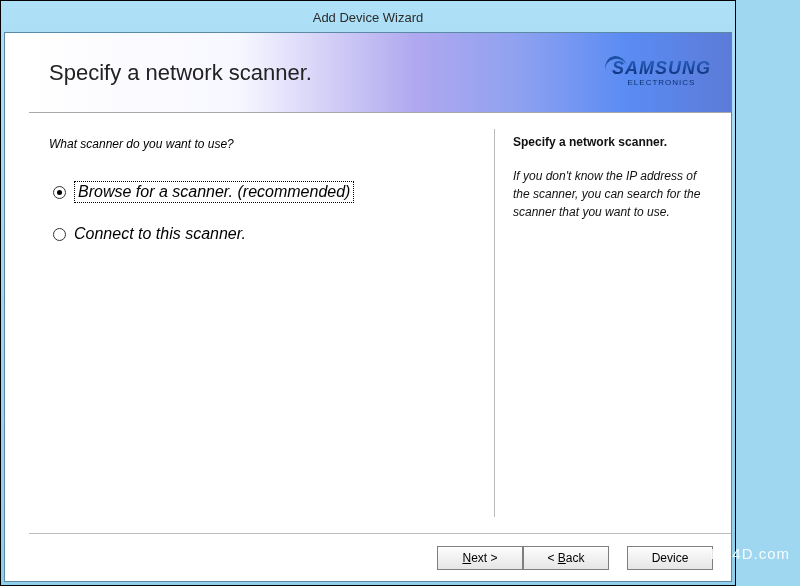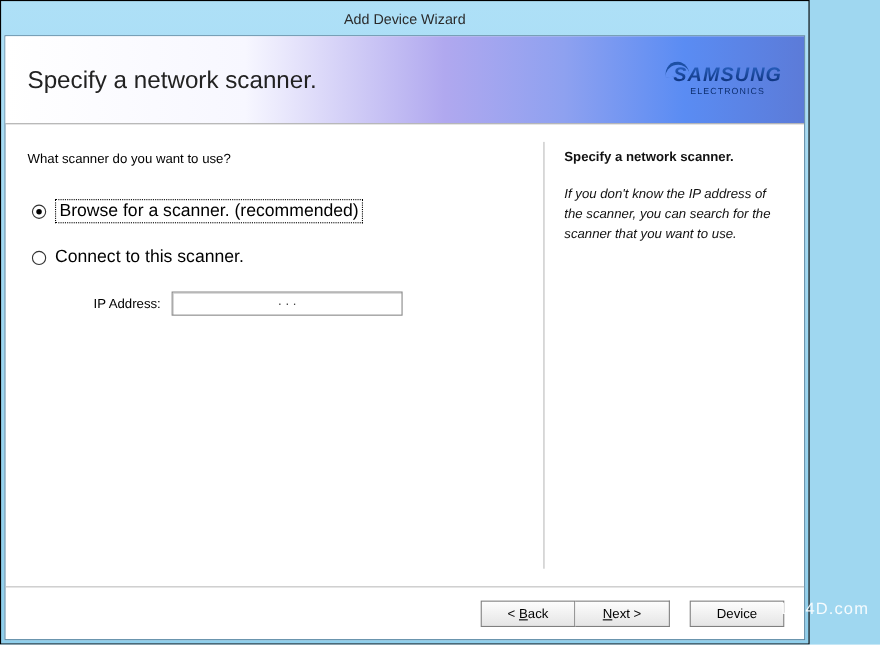--- a/index.html
+++ b/index.html
@@ -26,20 +26,21 @@
       line-height: 28px;
       font-weight: 400;
     }
     .window {
       background: #fff;
       width: 100%;
       height: calc(100% - 28px);
       border: 1px solid #5b8aa6;
       display: flex;
       flex-direction: column;
+      padding-left: 24px;
     }
     .banner {
       height: 80px;
       border-bottom: 1px solid #a9a9a9;
       background: linear-gradient(90deg, #ffffff 0%, #f7f7ff 30%, #b0a8ef 55%, #8ea1f0 70%, #5a8cf3 85%, #5c7bd8 100%);
       display: flex;
       align-items: center;
       justify-content: space-between;
       padding: 0 20px;
     }
@@ -84,20 +85,21 @@
     }
     .content-row {
       flex: 1;
       display: flex;
     }
     .left-pane {
       flex: 1;
       padding: 24px 20px;
       font-size: 12px;
       color: #000;
+      font-style: italic;
     }
     .question {
       margin-bottom: 30px;
     }
     .radio-row {
       display: flex;
       align-items: center;
       margin-bottom: 22px;
       padding-left: 4px;
     }
@@ -224,36 +226,32 @@
         <div class="radio-row">
           <span class="radio checked"></span>
           <span class="radio-label focus-rect">Browse for a scanner. (recommended)</span>
         </div>
 
         <div class="radio-row">
           <span class="radio"></span>
           <span class="radio-label">Connect to this scanner.</span>
         </div>
 
-        <div class="ip-row">
-          <span class="ip-label">IP Address:</span>
-          <div class="ip-input">       .             .             .       </div>
-        </div>
       </div>
 
       <div class="vdiv"></div>
 
       <div class="right-pane">
         <div class="right-title">Specify a network scanner.</div>
         <div class="right-body">If you don't know the IP address of the scanner, you can search for the scanner that you want to use.</div>
       </div>
     </div>
 
     <div class="button-bar">
+      <div class="btn same-group"><span class="underline">N</span>ext &gt;</div>
       <div class="btn">&lt; <span class="underline">B</span>ack</div>
-      <div class="btn same-group"><span class="underline">N</span>ext &gt;</div>
       <div class="btn-gap"></div>
       <div class="btn">Device</div>
     </div>
   </div>
 </div>
 
 <div class="watermark">LO4D.com</div>
 
 </body></html>

